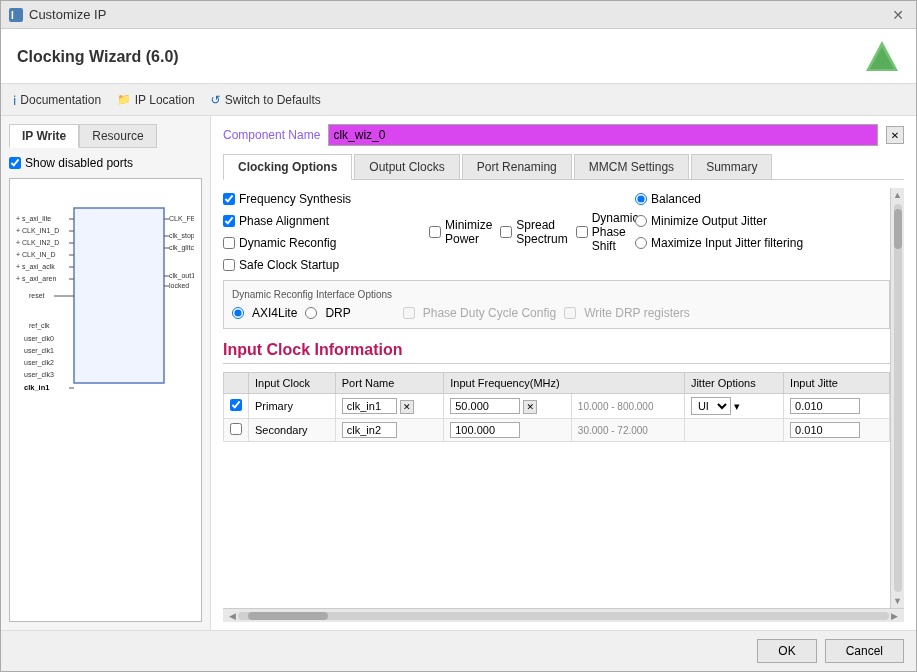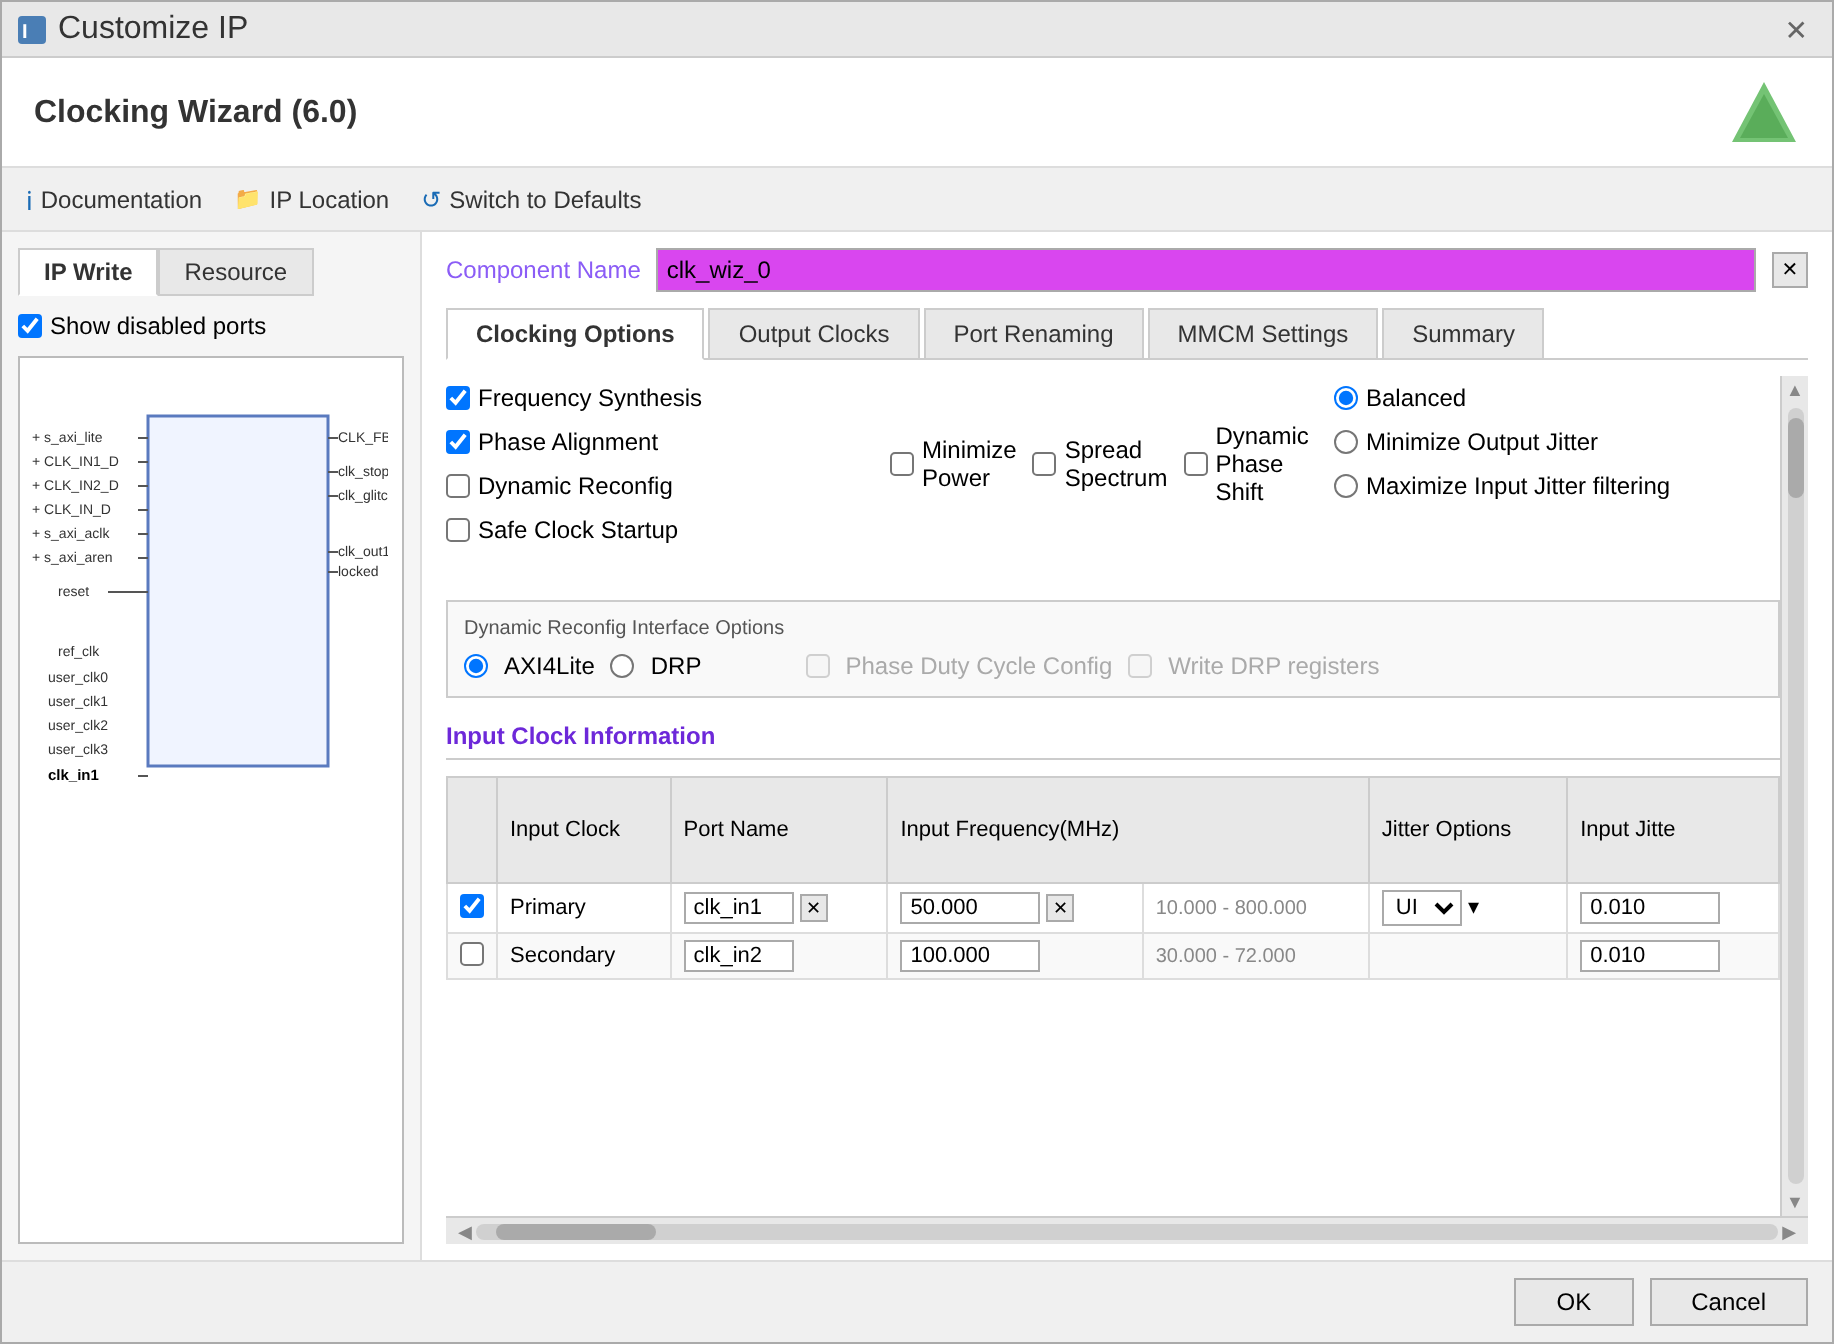--- a/index.html
+++ b/index.html
@@ -35,21 +35,21 @@
     .title-bar-left {
       display: flex;
       align-items: center;
       gap: 6px;
     }
     .title-icon {
       width: 14px;
       height: 14px;
     }
     .title-text {
-      font-size: 16px;
+      font-size: 13px;
       font-weight: normal;
       color: #333;
     }
     .close-btn {
       background: none;
       border: none;
       cursor: pointer;
       font-size: 14px;
       color: #666;
       padding: 2px 4px;
@@ -216,36 +216,36 @@
     }
     .dynamic-options-row {
       display: flex;
       align-items: center;
       gap: 12px;
     }
     .input-clock-section {
       margin-top: 8px;
     }
     .input-clock-title {
-      font-size: 12px;
+      font-size: 16px;
       font-weight: bold;
-      color: #6d28d9;
+      color: #be185d;
       margin-bottom: 8px;
       border-bottom: 1px solid #ccc;
       padding-bottom: 4px;
     }
     .clock-table {
       width: 100%;
       border-collapse: collapse;
       font-size: 11px;
     }
     .clock-table th {
       background: #e8e8e8;
       border: 1px solid #ccc;
-      padding: 20px 6px;
+      padding: 4px 6px;
       text-align: left;
       font-weight: normal;
     }
     .clock-table td {
       border: 1px solid #ddd;
       padding: 3px 6px;
       background: #fff;
     }
     .clock-table tr:nth-child(even) td {
       background: #f9f9f9;
@@ -468,21 +468,21 @@
         <div class="tab active">Clocking Options</div>
         <div class="tab">Output Clocks</div>
         <div class="tab">Port Renaming</div>
         <div class="tab">MMCM Settings</div>
         <div class="tab">Summary</div>
       </div>
 
       <div class="tab-content-wrapper">
         <div class="tab-scrollable">
 
-          <div style="display:grid; grid-template-columns: 200px 200px 1fr; gap: 22px; margin-bottom:28px; padding-top:4px;">
+          <div style="display:grid; grid-template-columns: 200px 200px 1fr; gap: 6px; margin-bottom:8px; padding-top:4px;">
 
             <div style="display:flex;flex-direction:column;gap:8px;">
               <div class="option-item">
                 <input type="checkbox" checked="" style="">
                 <label>Frequency Synthesis</label>
               </div>
               <div class="option-item">
                 <input type="checkbox" checked="" style="">
                 <label>Phase Alignment</label>
               </div>

